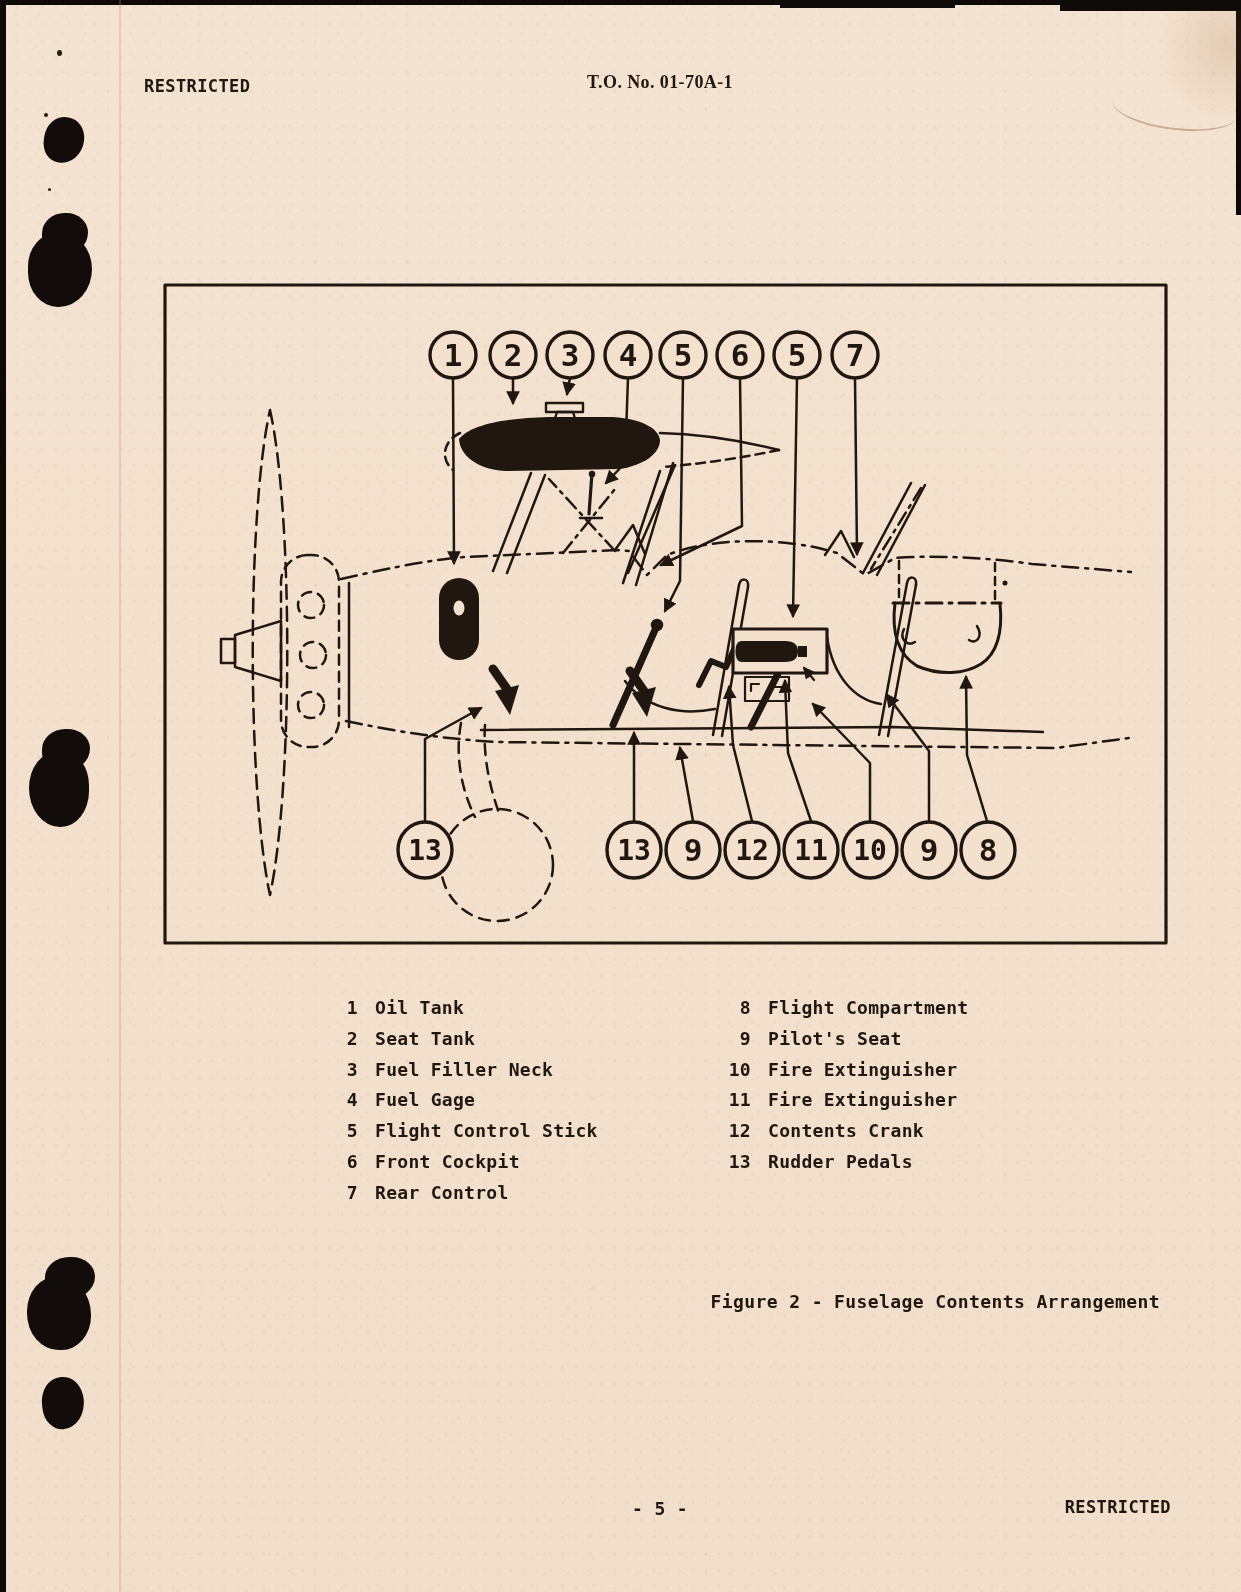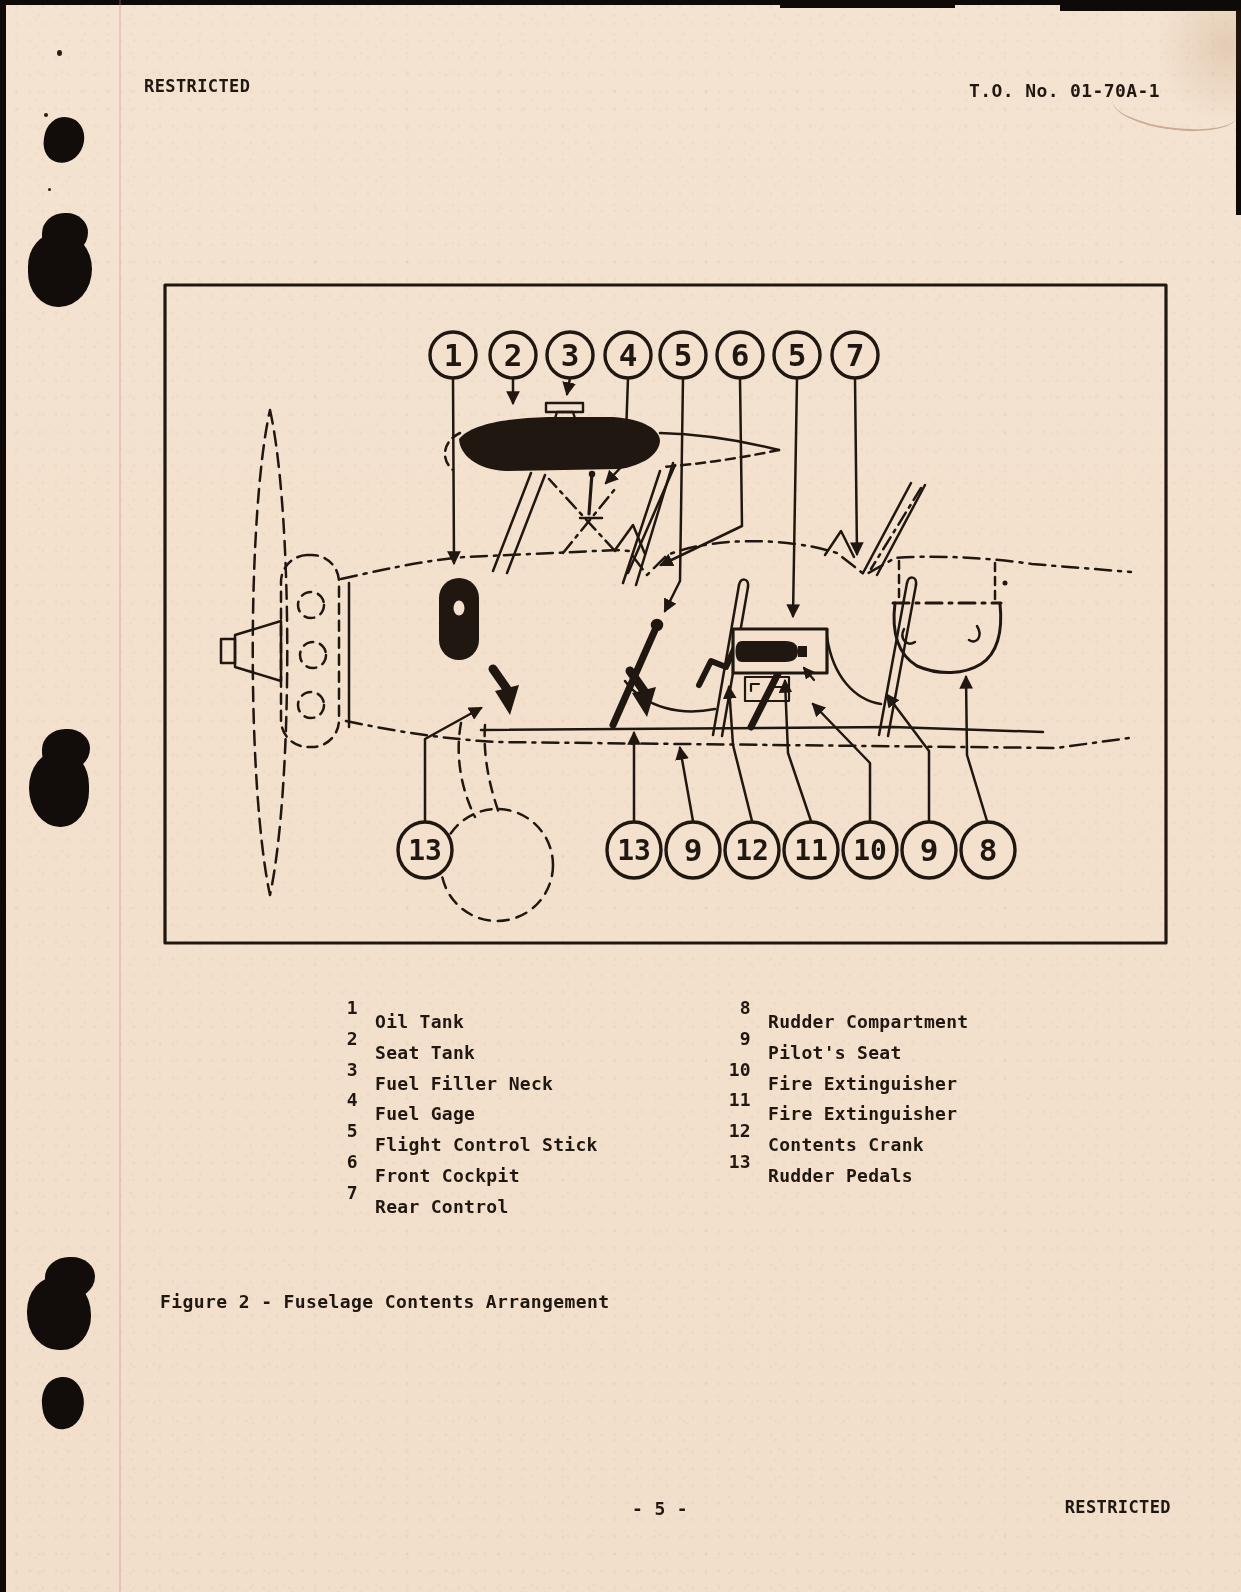--- a/index.html
+++ b/index.html
@@ -10,34 +10,34 @@
       radial-gradient(circle at 30% 40%, rgba(150,100,60,0.055) 0 1px, transparent 2px),
       radial-gradient(circle at 70% 80%, rgba(140,95,55,0.045) 0 1px, transparent 2px),
       radial-gradient(circle at 15% 70%, rgba(160,110,70,0.04) 0 1px, transparent 2px),
       linear-gradient(180deg, #f4e3d1 0%, #f3e1ce 40%, #f1decb 100%);
     background-size: 13px 17px, 23px 19px, 31px 27px, 100% 100%;
     font-family:"DejaVu Sans Mono", monospace;
     color:#201710;
   }
   .txt{position:absolute; font-weight:700; letter-spacing:0.4px; white-space:pre;}
   #hdr-left{left:144px; top:76px; font-size:17px;}
-  #hdr-center{left:160px; top:80px; width:1000px; text-align:right; font-size:18px;}
-  #caption{left:160px; top:1291px; width:1000px; text-align:left; font-size:18px;}
+  #hdr-center{left:160px; top:72px; width:1000px; text-align:center; font-size:18px;font-family:Liberation Serif, serif;}
+  #caption{left:160px; top:1291px; width:1000px; text-align:right; font-size:18px;}
   #ftr-page{left:160px; top:1498px; width:1000px; text-align:center; font-size:18px;}
   #ftr-right{right:70px; top:1497px; font-size:17px;}
 
   #diagram-frame{position:absolute; left:163px; top:283px; width:1005px; height:662px;}
   #diagram-frame svg{display:block; width:100%; height:100%;}
 
   .legend-col{position:absolute; font-weight:700; font-size:18px; letter-spacing:0.3px;}
   #legend-left{left:330px; top:993px;}
   #legend-right{left:723px; top:993px;}
   .legend-row{height:30.8px; line-height:30.8px; white-space:pre; display:flex;}
   .legend-row .num{display:inline-block; width:28px; text-align:right; margin-right:17px;}
-  .legend-row .lbl{display:inline-block;margin-top:14px;}
+  .legend-row .lbl{display:inline-block;}
 
   
   .edge{position:absolute; background:#0e0a07;}
   .blob{position:absolute; background:#120d0a; border-radius:50% 48% 55% 45%;}
   .speck{position:absolute; background:#2a1d12; border-radius:50%;}
   #binding-line{position:absolute; left:119px; top:0; width:2px; height:1592px;
     background:rgba(205,130,145,0.28);}
   #stain-crack{position:absolute; left:1112px; top:86px; width:126px; height:42px;
     border-bottom:2px solid rgba(140,90,50,0.4); border-radius:50%;
     transform:rotate(7deg);}
@@ -297,21 +297,21 @@
   <div class="legend-col" id="legend-left">
       <div class="legend-row"><span class="num">1</span><span class="lbl">Oil Tank</span></div>
       <div class="legend-row"><span class="num">2</span><span class="lbl">Seat Tank</span></div>
       <div class="legend-row"><span class="num">3</span><span class="lbl">Fuel Filler Neck</span></div>
       <div class="legend-row"><span class="num">4</span><span class="lbl">Fuel Gage</span></div>
       <div class="legend-row"><span class="num">5</span><span class="lbl">Flight Control Stick</span></div>
       <div class="legend-row"><span class="num">6</span><span class="lbl">Front Cockpit</span></div>
       <div class="legend-row"><span class="num">7</span><span class="lbl">Rear Control</span></div>
     </div>
   <div class="legend-col" id="legend-right">
-      <div class="legend-row"><span class="num">8</span><span class="lbl">Rudder Compartment</span></div>
+      <div class="legend-row"><span class="num">8</span><span class="lbl">Flight Compartment</span></div>
       <div class="legend-row"><span class="num">9</span><span class="lbl">Pilot's Seat</span></div>
       <div class="legend-row"><span class="num">10</span><span class="lbl">Fire Extinguisher</span></div>
       <div class="legend-row"><span class="num">11</span><span class="lbl">Fire Extinguisher</span></div>
       <div class="legend-row"><span class="num">12</span><span class="lbl">Contents Crank</span></div>
       <div class="legend-row"><span class="num">13</span><span class="lbl">Rudder Pedals</span></div>
     </div>
 
   <div class="txt" id="caption">Figure 2 - Fuselage Contents Arrangement</div>
   <div class="txt" id="ftr-page">- 5 -</div>
   <div class="txt" id="ftr-right">RESTRICTED</div>

